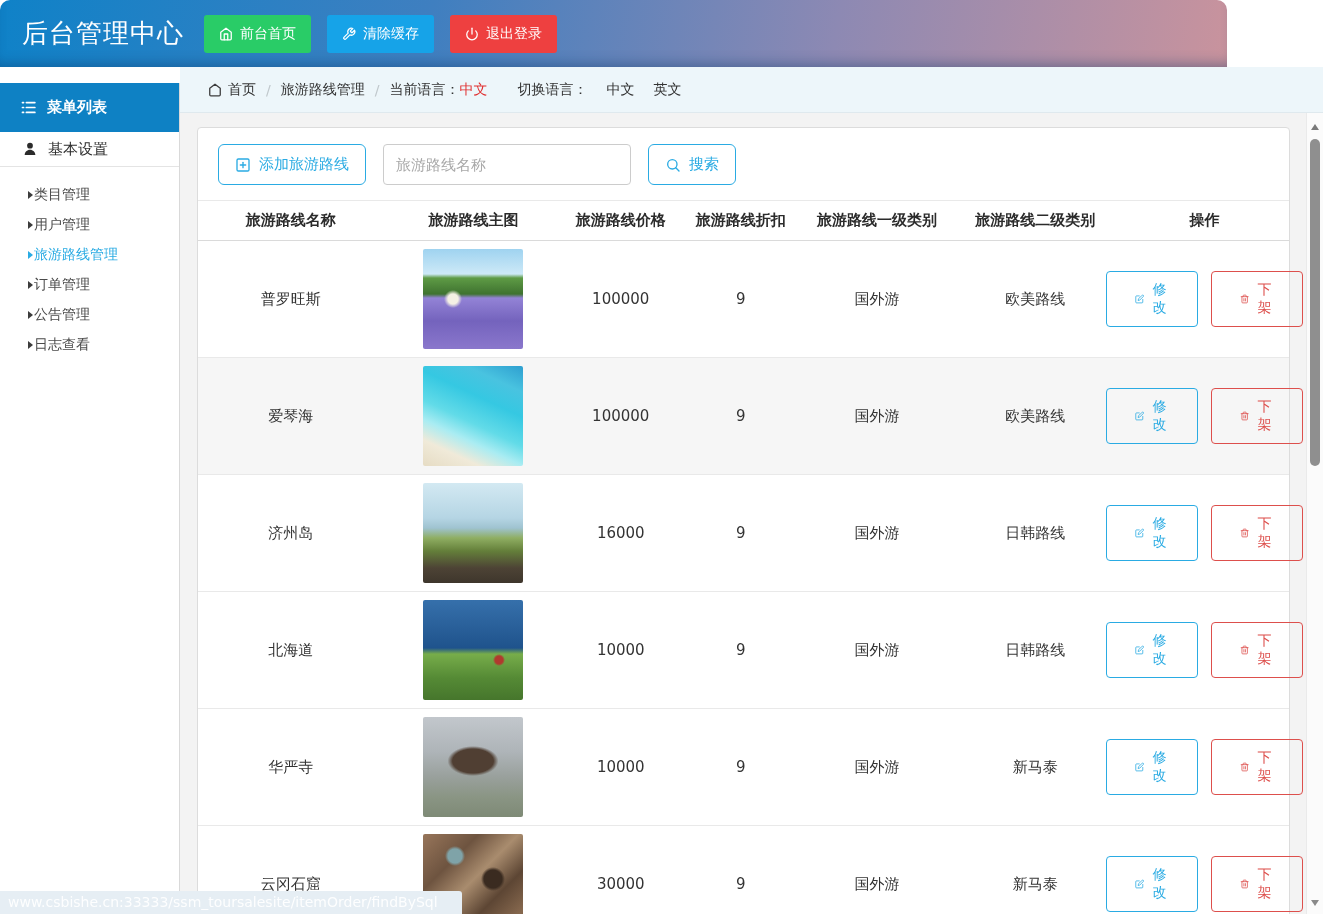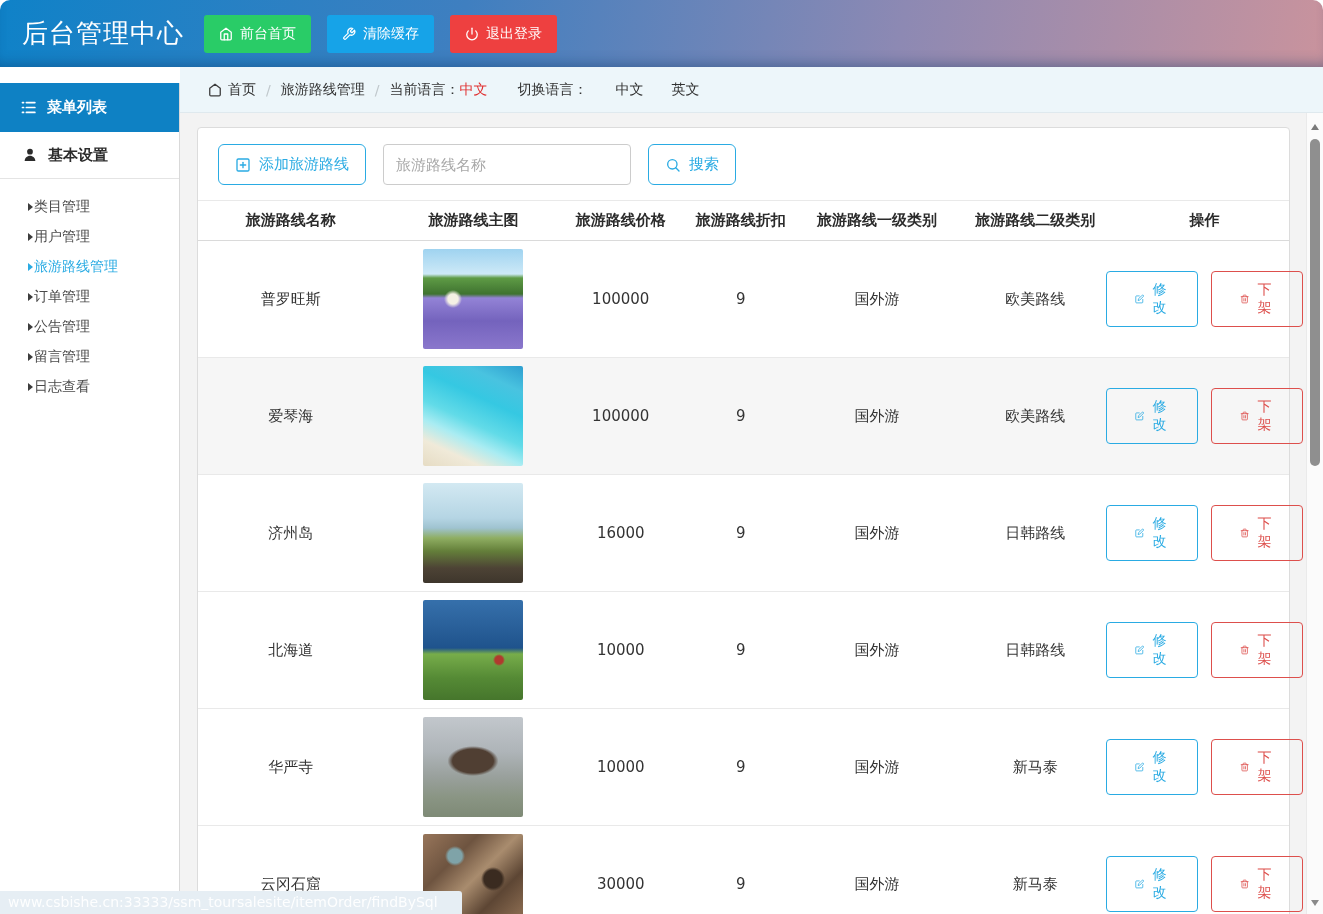--- a/index.html
+++ b/index.html
@@ -1,58 +1,58 @@
 <!DOCTYPE html>
 <html><head>
 <meta charset="utf-8">
 <style>
   html,body{margin:0;padding:0;background:#fff;}
   *{box-sizing:border-box;}
   .page{position:relative;width:1323px;height:914px;overflow:hidden;background:#fff;
         font-family:"DejaVu Sans","Liberation Sans",sans-serif;color:#333;}
 
   
-  .top-header{position:absolute;left:0;top:0;width:1323px;height:67px;
+  .top-header{position:absolute;left:0;top:0;width:1227px;height:67px;
     background:linear-gradient(100deg,#0f82c8 0%,#3f7fc0 35%,#8d89b3 68%,#c9939d 100%);
     box-shadow:inset 0 -10px 14px -8px rgba(10,50,100,.45);
     border-radius:10px 10px 0 0;display:flex;align-items:center;}
   .app-title{color:#fff;font-size:26px;font-weight:400;padding:0 20px 0 22px;letter-spacing:1px;}
   .hdr-btns{display:flex;gap:16px;}
   .hdr-btn{display:inline-flex;align-items:center;gap:7px;border:none;border-radius:3px;
     color:#fff;font-size:14px;padding:10px 15px;cursor:pointer;font-family:inherit;}
   .hdr-btn svg{width:14px;height:14px;stroke:#fff;fill:none;stroke-width:2.2;stroke-linecap:round;stroke-linejoin:round;}
   .btn-green{background:#29cc67;}
   .btn-blue{background:#16a3e8;}
   .btn-red{background:#ee4040;}
 
   
   .sidebar{position:absolute;left:0;top:83px;width:180px;height:847px;background:#fff;
     border-right:1px solid #d9d9d9;}
   .menu-header{height:49px;background:#0e81c4;color:#fff;display:flex;align-items:center;
     gap:10px;padding-left:20px;font-size:15px;font-weight:bold;cursor:pointer;}
   .menu-header svg{width:17px;height:17px;stroke:#fff;fill:none;stroke-width:2.4;stroke-linecap:round;}
-  .side-section{height:47px;display:flex;align-items:center;gap:10px;padding-left:22px;
-    font-size:15px;font-weight:bold;color:#2d2d2d;border-bottom:1px solid #e4e4e4;cursor:pointer;}
+  .side-section{height:35px;display:flex;align-items:center;gap:10px;padding-left:22px;
+    font-size:15px;font-weight:normal;color:#2d2d2d;border-bottom:1px solid #e4e4e4;cursor:pointer;}
   .side-section svg{width:16px;height:16px;fill:#2b2b2b;}
   .side-menu{list-style:none;margin:0;padding:13px 0 0 0;}
   .side-item{height:30px;display:flex;align-items:center;gap:1px;padding-left:28px;
     font-size:14px;color:#4a4a4a;cursor:pointer;}
   .side-item .caret{width:0;height:0;border-left:5px solid #3c3c3c;border-top:4px solid transparent;
     border-bottom:4px solid transparent;}
   .side-item.active{color:#2aabe3;}
   .side-item.active .caret{border-left-color:#2aabe3;}
 
   
   .breadcrumb{position:absolute;left:180px;top:67px;width:1143px;height:46px;background:#edf6fa;
     border-bottom:1px solid #dfe9ee;display:flex;align-items:center;padding-left:28px;font-size:14px;color:#333;}
   .breadcrumb svg{width:14px;height:14px;stroke:#3c3c3c;fill:none;stroke-width:2.2;stroke-linejoin:round;margin-right:6px;}
   .crumb{cursor:pointer;}
   .crumb-sep{color:#c0c8cc;padding:0 10px;}
   .lang-red{color:#e03030;}
-  .switch-group{margin-left:30px;display:flex;gap:16px;align-items:center;}
+  .switch-group{margin-left:30px;display:flex;gap:7px;align-items:center;}
   .switch-opt{margin-left:12px;cursor:pointer;}
 
   
   .main{position:absolute;left:180px;top:113px;width:1126px;height:801px;background:#f3f3f3;
     padding:14px 16px 0 17px;}
   .card{background:#fff;border:1px solid #dcdcdc;border-radius:4px;min-height:900px;}
 
   .toolbar{display:flex;align-items:center;gap:17px;padding:16px 20px 15px 20px;}
   .outline-btn{display:inline-flex;align-items:center;gap:8px;background:#fff;border:1px solid #2aabe3;
     color:#2aabe3;border-radius:6px;font-size:15px;padding:10px 16px;cursor:pointer;font-family:inherit;}
@@ -189,24 +189,20 @@
         <li class="side-item idx-3">
           <span class="caret"></span>
           <span>订单管理</span>
         </li>
 
         <li class="side-item idx-4">
           <span class="caret"></span>
           <span>公告管理</span>
         </li>
 
-        <li class="side-item idx-5">
-          <span class="caret"></span>
-          <span>留言管理</span>
-        </li>
 
         <li class="side-item idx-6">
           <span class="caret"></span>
           <span>日志查看</span>
         </li>
       </ul>
   </div>
 
   <div class="breadcrumb">
     <svg viewBox="0 0 24 24">

